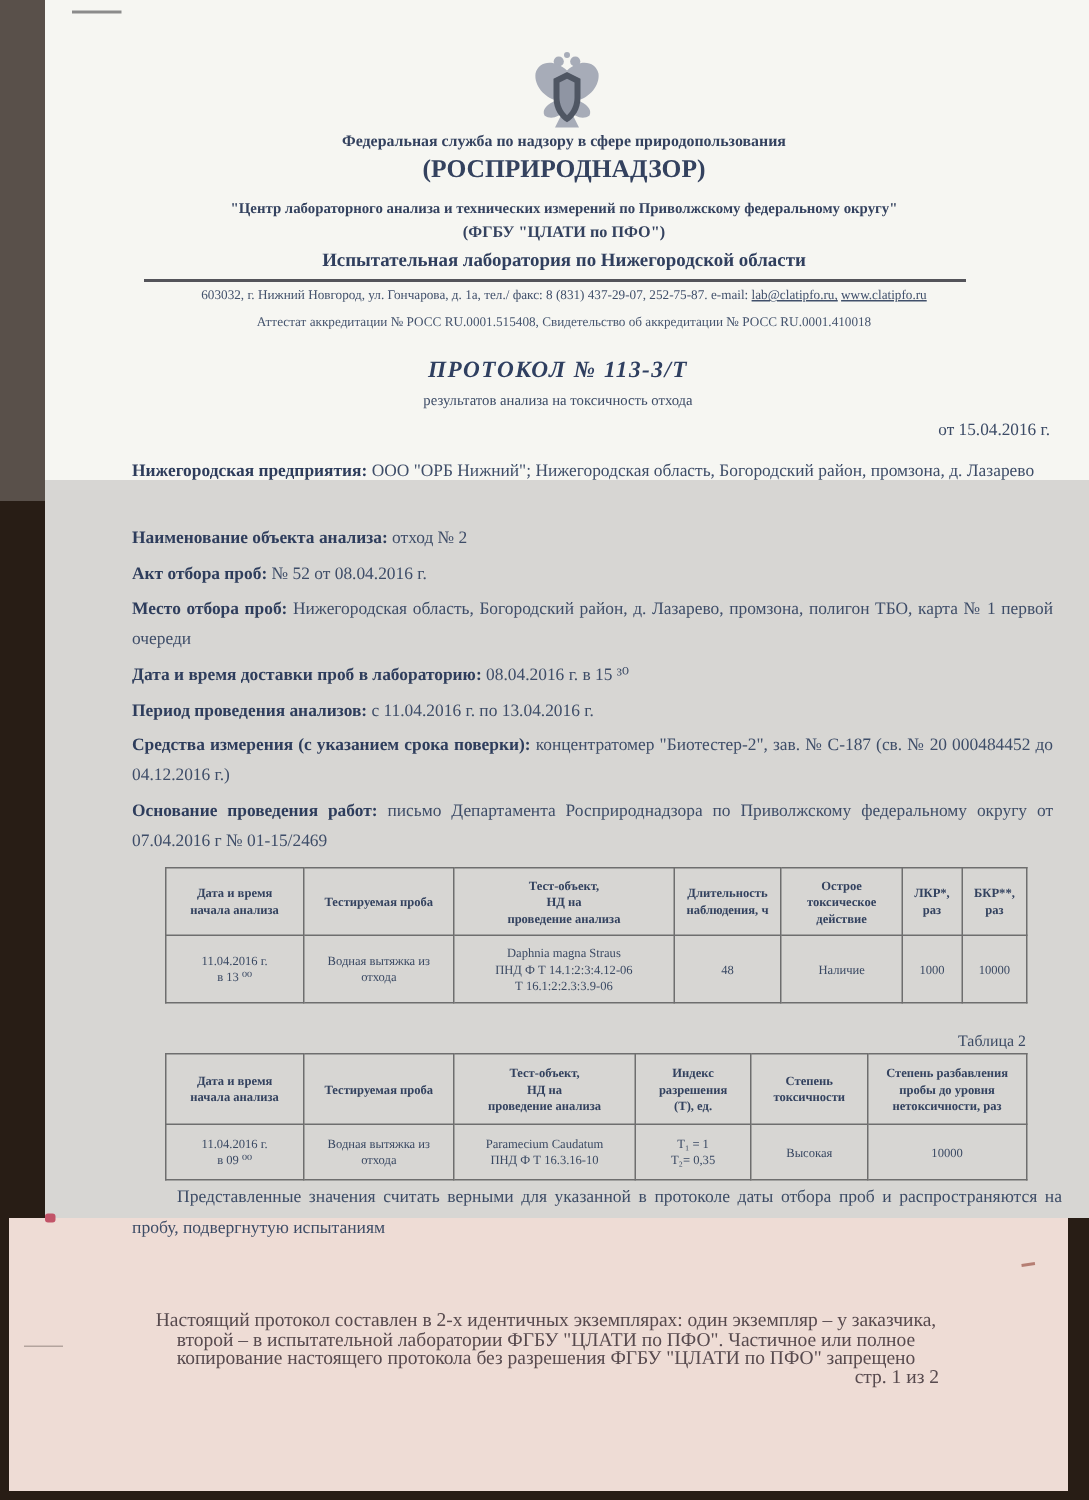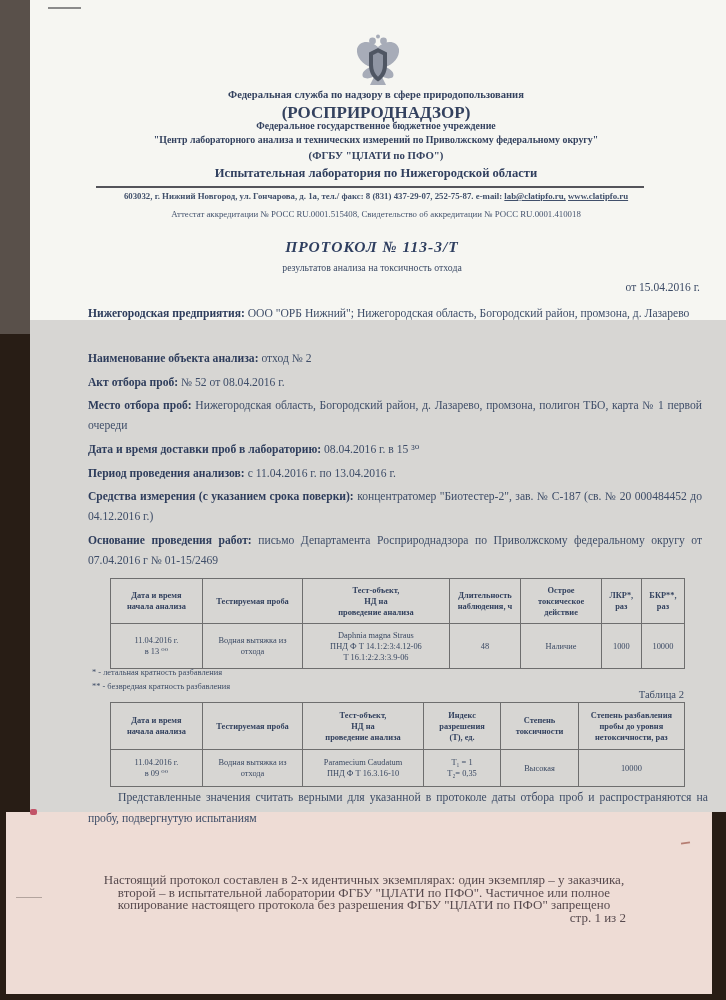--- a/index.html
+++ b/index.html
@@ -18,21 +18,21 @@
   .content{left:0;top:0;width:726px;height:1000px;z-index:5;}
   .center{text-align:center;}
   .hdr{left:30px;width:692px;color:#34425f;font-weight:bold;}
   .h1{top:89px;font-size:10.6px;}
   .h2{top:103px;font-size:17px;}
   .h3{top:120px;font-size:9.9px;}
   .h4{top:134px;font-size:9.9px;}
   .h5{top:149px;font-size:10.8px;}
   .h6{top:166px;font-size:12.6px;color:#303f5e;}
   .rule{left:96px;top:186px;width:548px;height:2px;background:#54545a;}
-  .addr{left:30px;top:191px;width:692px;font-size:8.8px;color:#41506b;font-weight:bold;}
+  .addr{left:30px;top:191px;width:692px;font-size:8.8px;color:#41506b;font-weight:normal;}
   .addr .lnk{text-decoration:underline;}
   .accr{left:30px;top:209px;width:692px;font-size:8.8px;color:#45546e;}
   .ptitle{left:30px;top:238px;width:684px;font-size:15.5px;font-weight:bold;letter-spacing:1px;color:#2f3f60;font-style:italic;}
   .psub{left:30px;top:262px;width:684px;font-size:9.8px;color:#3c4b66;}
   .pdate{top:281px;right:26px;font-size:11.5px;color:#3c4b66;}
   .para{left:88px;width:614px;font-size:11.6px;line-height:20px;color:#3e4d68;text-align:justify;}
   .para b{color:#2e3d5c;}
   .p1{top:304px;} .p2{top:349px;} .p3{top:373px;} .p4{top:396px;}
   .p5{top:440px;} .p6{top:464px;} .p7{top:487px;} .p8{top:531px;}
   .tlabel{left:110px;width:574px;text-align:right;font-size:10.6px;color:#3b4a64;}
@@ -79,21 +79,20 @@
       <path d="M23 14 C14 6 4 8 2 16 C1 24 8 32 16 34 C10 36 6 40 8 44 C12 47 18 45 21 41 Z"></path>
       <path d="M23 14 C32 6 42 8 44 16 C45 24 38 32 30 34 C36 36 40 40 38 44 C34 47 28 45 25 41 Z"></path>
       <path d="M20 42 L15 52 L31 52 L26 42 Z"></path>
     </g>
     <path d="M23 15 L14 19.5 L14 32 C14 40 18 45.5 23 48.5 C28 45.5 32 40 32 32 L32 19.5 Z" fill="#4f5663"></path>
     <path d="M23 19.5 L18 22 L18 32 C18 37 20 41 23 43.8 C26 41 28 37 28 32 L28 22 Z" fill="#8f95a3"></path>
   </svg>
 
   <div class="abs hdr center h1">Федеральная служба по надзору в сфере природопользования</div>
   <div class="abs hdr center h2">(РОСПРИРОДНАДЗОР)</div>
-  <div class="abs hdr center h3">Федеральное государственное бюджетное учреждение</div>
   <div class="abs hdr center h4">"Центр лабораторного анализа и технических измерений по Приволжскому федеральному округу"</div>
   <div class="abs hdr center h5">(ФГБУ "ЦЛАТИ по ПФО")</div>
   <div class="abs hdr center h6">Испытательная лаборатория по Нижегородской области</div>
   <div class="abs rule"></div>
 
   <div class="abs addr center">
     <span>603032, г. Нижний Новгород, ул. Гончарова, д. 1а, тел./ факс: 8 (831) 437-29-07, 252-75-87. e-mail:</span>
     <span class="lnk">lab@clatipfo.ru,</span>
     <span class="lnk">www.clatipfo.ru</span>
   </div>
@@ -149,24 +148,20 @@
 ПНД Ф Т 14.1:2:3:4.12-06
 Т 16.1:2:2.3:3.9-06</td>
       <td>48</td>
       <td>Наличие</td>
       <td>1000</td>
       <td>10000</td>
     </tr>
   </tbody>
     </table>
 
-  <div class="abs fnotes">
-    <div>* - летальная кратность разбавления</div>
-    <div>** - безвредная кратность разбавления</div>
-  </div>
 
   <div class="abs tlabel tl2">Таблица 2</div>
   <table class="doc" id="t2">
     <colgroup>
       <col style="width:16%">
         <col style="width:17.5%">
         <col style="width:21%">
       <col style="width:13.5%">
         <col style="width:13.5%">
         <col style="width:18.5%">

